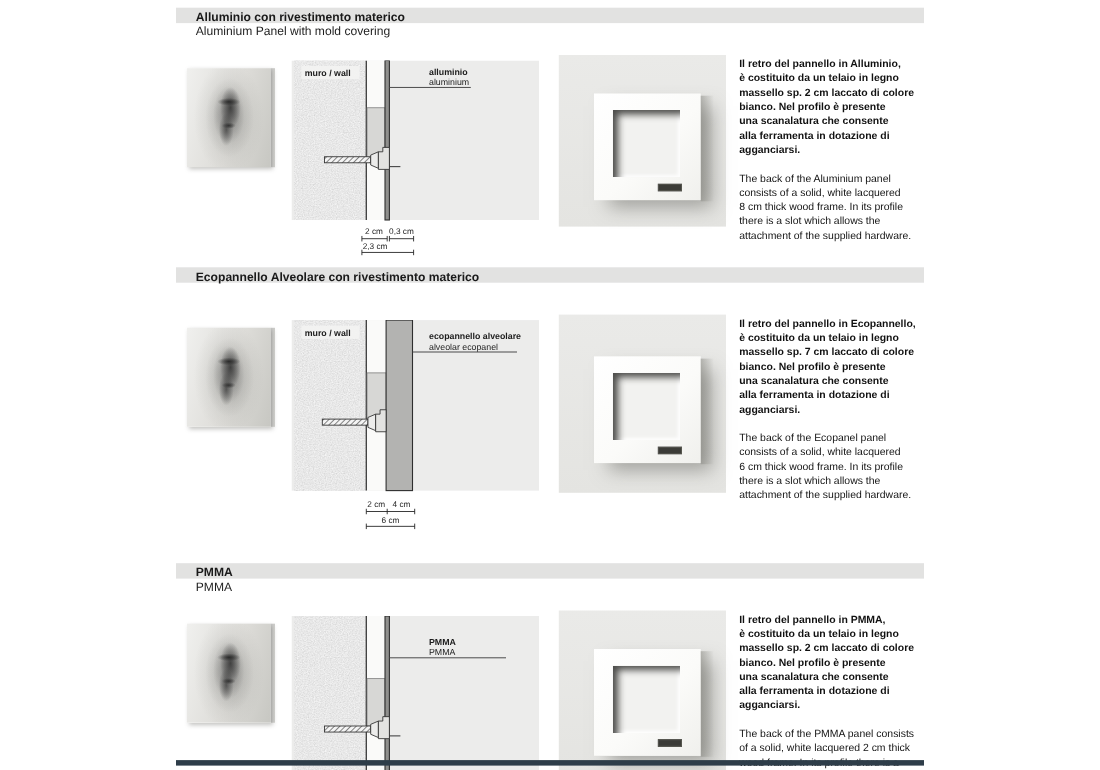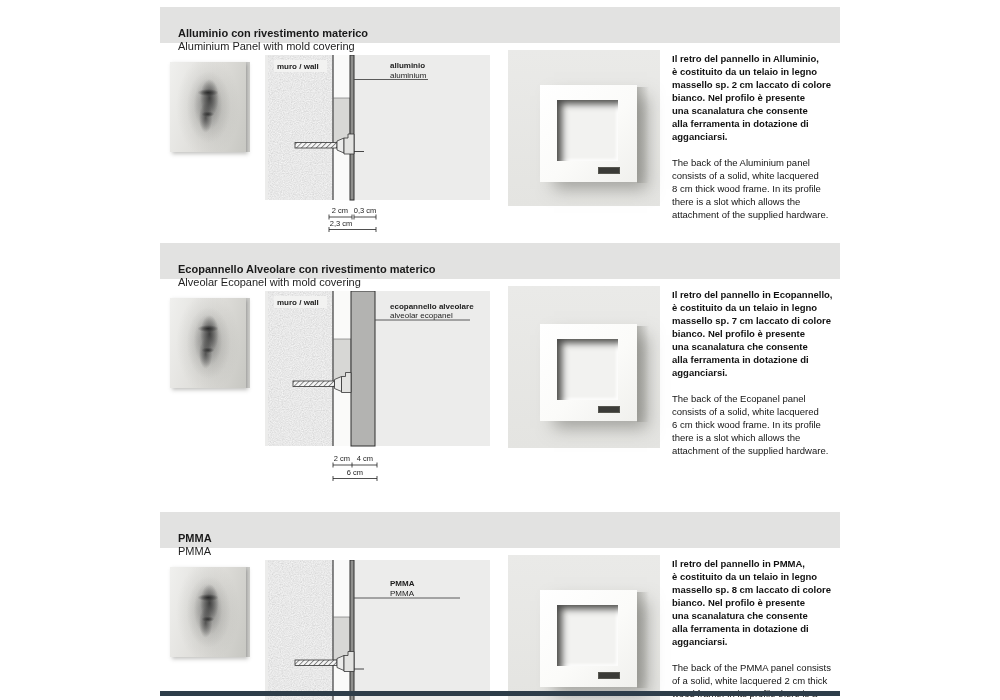--- a/index.html
+++ b/index.html
@@ -1,22 +1,22 @@
 <!DOCTYPE html>
 <html><head>
 <meta charset="utf-8">
 <style>
   * { margin:0; padding:0; box-sizing:border-box; }
   html,body { width:1000px; height:700px; background:#ffffff; overflow:hidden;
               font-family:"Liberation Sans", sans-serif; }
   .page { position:relative; width:1000px; height:700px; background:#fff; }
 
   .section { position:absolute; left:0; width:1000px; height:245px; }
-  .sec-header { position:absolute; left:160px; top:0; width:680px; height:36px;
-                background:#e2e2e1; padding:20px 0 0 18px; }
+  .sec-header { position:absolute; left:160px; top:0; width:680px; height:14px;
+                background:#e2e2e1; padding:3px 0 0 18px; }
   .sec-title-it { font-size:11px; font-weight:bold; color:#1a1a1a; line-height:13px; }
   .sec-title-en { font-size:11px; color:#1e1e1e; line-height:13px; }
 
   
   .artwork { position:absolute; left:168px; top:53px; width:84px; height:94px; }
   .artwork-face { position:absolute; left:2px; top:2px; width:76px; height:90px;
     background:
       radial-gradient(ellipse 15px 5px at 50% 34%, rgba(25,25,25,.75), transparent 70%),
       radial-gradient(ellipse 9px 4px at 50% 58%, rgba(25,25,25,.65), transparent 70%),
       radial-gradient(ellipse 13px 26px at 52% 40%, rgba(45,45,45,.8), transparent 72%),
@@ -150,21 +150,20 @@
 consists of a solid, white lacquered
 8 cm thick wood frame.  In its profile
 there is a slot which allows the
 attachment of the supplied hardware.</p>
     </div>
   </div>
 
   <div class="section" style="top:243px;">
     <div class="sec-header">
       <div class="sec-title-it">Ecopannello Alveolare con rivestimento materico</div>
-      <div class="sec-title-en">Alveolar Ecopanel with mold covering</div>
     </div>
 
     <div class="artwork">
       <div class="artwork-face"></div>
       <div class="artwork-edge"></div>
     </div>
 
     <svg class="diagram" width="225" height="195">
       <rect x="0" y="0" width="225" height="155" fill="#ececeb"></rect>
       <rect x="68" y="0" width="18" height="155" fill="#fafaf9"></rect>
@@ -253,21 +252,21 @@
       <div class="frame">
         <div class="opening"></div>
         <div class="plate"></div>
       </div>
       <div class="frame-side"></div>
     </div>
 
     <div class="desc">
       <p class="desc-it">Il retro del pannello in PMMA,
 è costituito da un telaio in legno
-massello sp. 8 cm laccato di colore
+massello sp. 2 cm laccato di colore
 bianco.  Nel profilo è presente
 una scanalatura che consente
 alla ferramenta in dotazione di
 agganciarsi.</p>
       <p class="desc-en">The back of the PMMA panel consists
 of a solid, white lacquered  2 cm thick
 wood frame.  In its profile there is a
 slot which allows the attachment of the
 supplied hardware.</p>
     </div>

